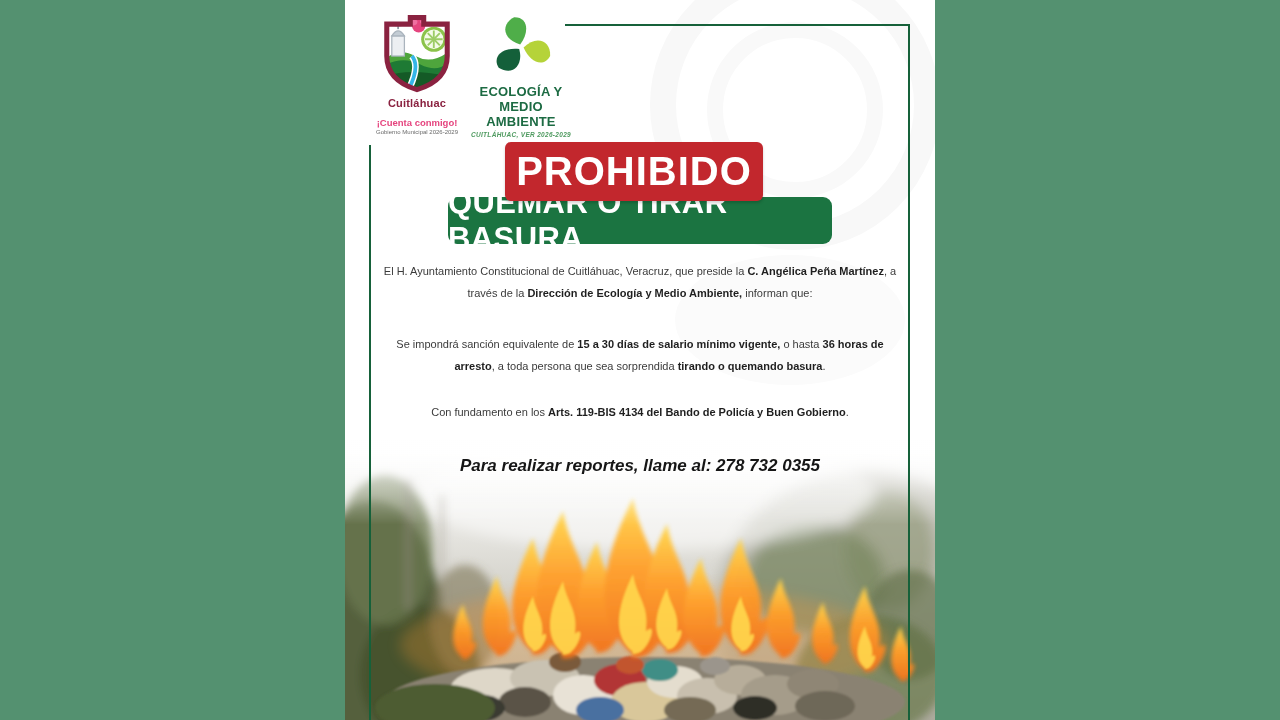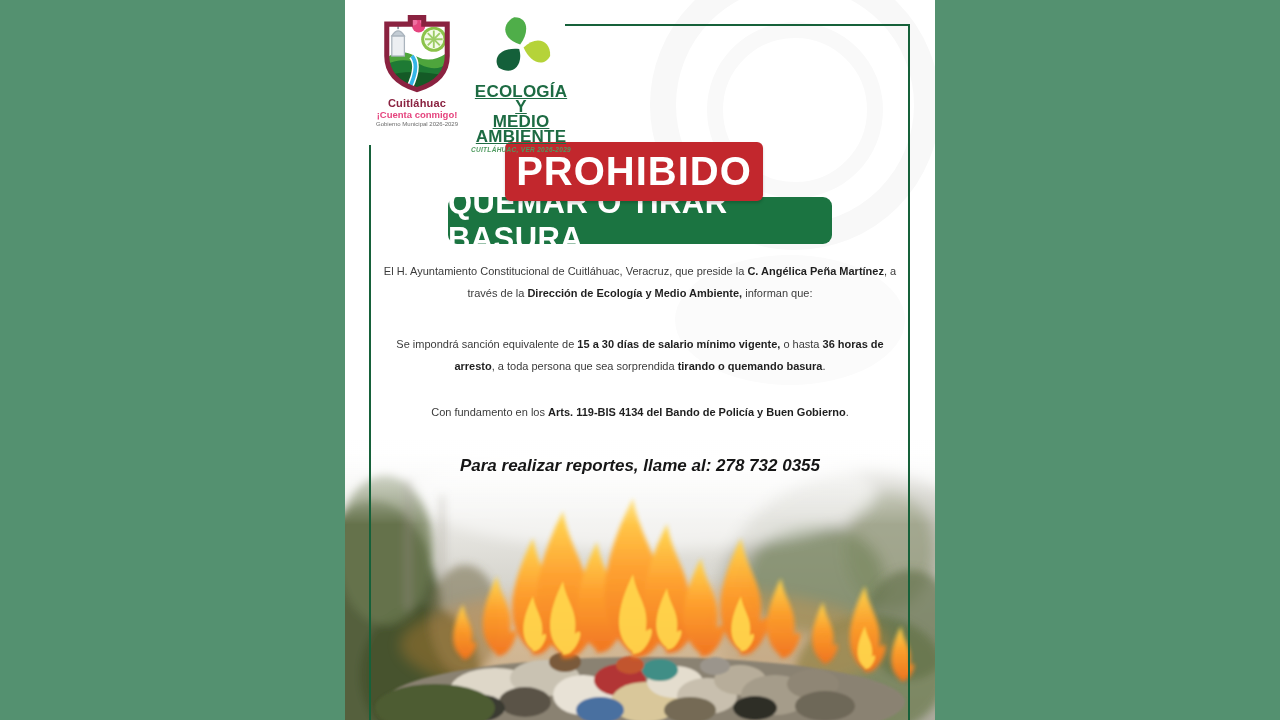--- a/index.html
+++ b/index.html
@@ -22,25 +22,25 @@
 
   
   .frame-line { position:absolute; background:#16613a; z-index:6; }
   .frame-left  { left:24px;  top:145px; width:2px;  height:575px; }
   .frame-right { left:563px; top:24px;  width:2px;  height:696px; }
   .frame-top   { left:220px; top:24px;  width:345px; height:2px; }
 
   
   .municipal-logo { position:absolute; left:16px; top:8px; width:112px; text-align:center; z-index:5; }
   .municipal-name { font-size:11px; font-weight:800; color:#8a2240; letter-spacing:.2px; margin-top:-1px; }
-  .municipal-slogan { font-size:9.5px; font-weight:700; color:#e5447e; margin-top:0px; }
+  .municipal-slogan { font-size:9.5px; font-weight:700; color:#e5447e; margin-top:8px; }
   .municipal-term { font-size:6px; color:#6a6a6a; margin-top:1px; }
 
   .ecology-logo { position:absolute; left:124px; top:14px; width:104px; text-align:center; z-index:5; }
-  .ecology-line { font-size:17px; font-weight:800; color:#1d6b43; line-height:15px; letter-spacing:.2px;text-decoration:underline; }
+  .ecology-line { font-size:13px; font-weight:800; color:#1d6b43; line-height:15px; letter-spacing:.2px; }
   .ecology-sub { font-size:6.5px; font-style:italic; font-weight:700; color:#4e9a5f; margin-top:2px; letter-spacing:.3px; }
 
   
   .banner-red { position:absolute; left:160px; top:142px; width:258px; height:59px;
     background:#c2272d; border-radius:6px; z-index:4;
     display:flex; align-items:center; justify-content:center;
     box-shadow:0 2px 3px rgba(0,0,0,.18); }
   .banner-red span { color:#fff; font-size:40px; font-weight:800; letter-spacing:1px; }
   .banner-green { position:absolute; left:103px; top:197px; width:384px; height:47px;
     background:#1b7441; border-radius:9px; z-index:3;

